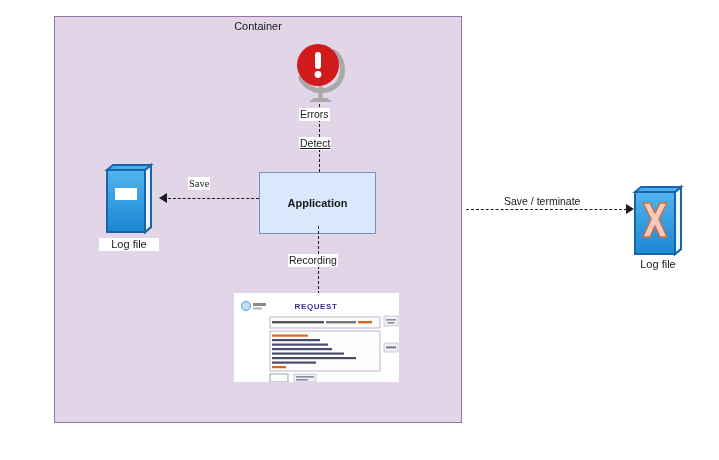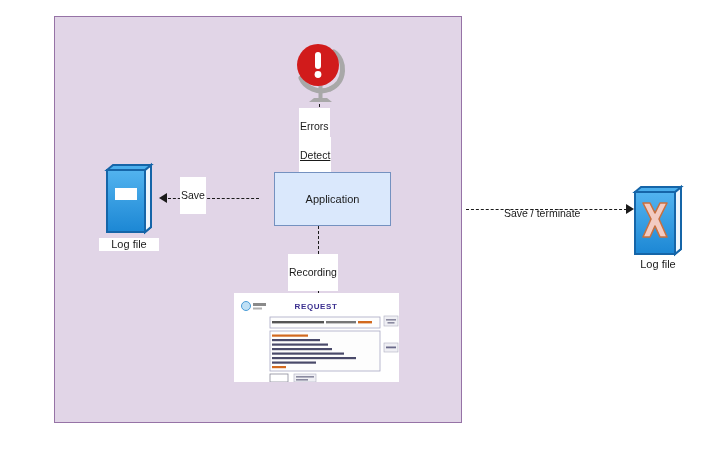--- a/index.html
+++ b/index.html
@@ -24,45 +24,45 @@
     position:absolute;
     left:54px;top:19px;width:408px;
     text-align:center;
     font-size:11px;color:#1a1a1a;
     line-height:14px;
   }
 
   
   .app-box{
     position:absolute;
-    left:274px;top:172px;width:117px;height:54px;
+    left:259px;top:172px;width:117px;height:62px;
     background:#dae8fc;
     border:1px solid #7491c0;
     box-sizing:border-box;
     display:flex;align-items:center;justify-content:center;
-    font-size:11px;color:#1a1a1a;
+    font-size:11px;color:#1a1a1a;font-weight:bold;
   }
 
   
   .edge{position:absolute;}
   .edge-v{
     border-left:1.4px dashed #1a1a1a;
     width:0;
   }
   .edge-h{
     border-top:1.4px dashed #1a1a1a;
     height:0;
   }
   .edge-label{
     position:absolute;
     background:#ffffff;
     font-size:10.5px;
     color:#1a1a1a;
     line-height:13px;
-    padding:12px 1px;
+    padding:0 1px;
     white-space:nowrap;
   }
   .edge-label.no-bg{background:transparent;}
 
   .arrow{position:absolute;width:0;height:0;}
   .arrow-left{
     border-top:5px solid transparent;
     border-bottom:5px solid transparent;
     border-right:8px solid #1a1a1a;
   }
@@ -86,20 +86,21 @@
 
   
   .icon-wrap{position:absolute;}
 </style>
 </head>
 <body>
 
 <div id="canvas">
 
   <div class="container-box"></div>
+  <div class="container-title">Container</div>
 
   <div class="icon-wrap" style="left:289px;top:38px;width:62px;height:68px;">
     <svg width="62" height="68" viewBox="0 0 62 68">
 
       <path d="M45 14 C57 22 57 44 41 51" stroke="#a8a8a8" stroke-width="5" fill="none" stroke-linecap="round"></path>
       <path d="M12 40 C16 50 30 56 41 51" stroke="#a8a8a8" stroke-width="5" fill="none" stroke-linecap="round"></path>
 
       <rect x="29.5" y="48" width="4" height="12" fill="#a8a8a8"></rect>
 
       <path d="M20 64 L43 64 L38 60 L25 60 Z" fill="#a8a8a8"></path>
@@ -114,21 +115,21 @@
   <div class="edge edge-v" style="left:319px;top:104px;height:68px;"></div>
   <div class="edge-label" style="left:299px;top:108px;">Errors</div>
   <div class="edge-label" style="left:299px;top:137px;text-decoration:underline;">Detect</div>
 
   <div class="app-box">
     <span>Application</span>
   </div>
 
   <div class="edge edge-h" style="left:168px;top:198px;width:91px;"></div>
   <div class="arrow arrow-left" style="left:159px;top:193px;"></div>
-  <div class="edge-label" style="left:180px;top:177px;">Save</div>
+  <div class="edge-label" style="left:188px;top:177px;font-family:Liberation Serif, serif;">Save</div>
 
   <div class="icon-wrap" style="left:101px;top:161px;width:56px;height:74px;">
     <svg width="56" height="74" viewBox="0 0 56 74">
       <defs>
         <linearGradient id="bookGradL" x1="0" y1="0" x2="0" y2="1">
           <stop offset="0%" stop-color="#52b3ef"></stop>
           <stop offset="100%" stop-color="#1c87d4"></stop>
         </linearGradient>
       </defs>
 

